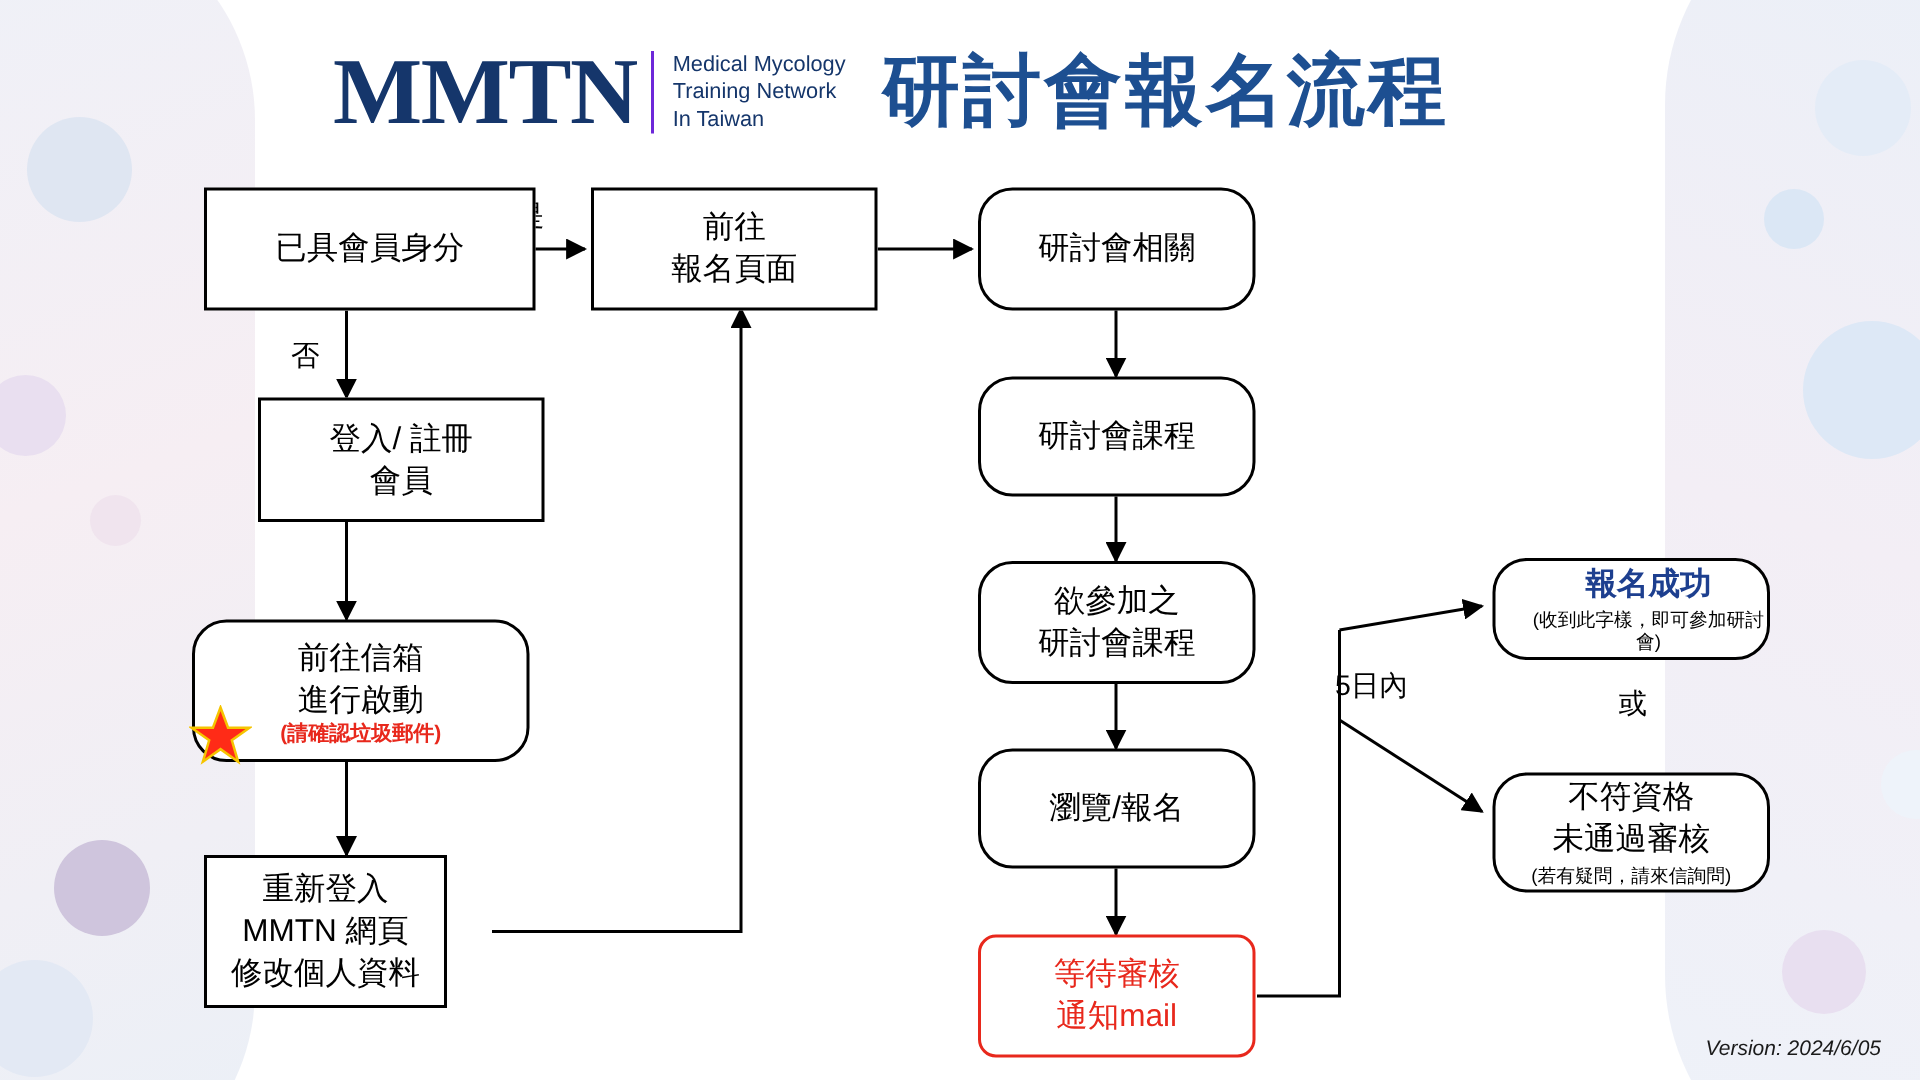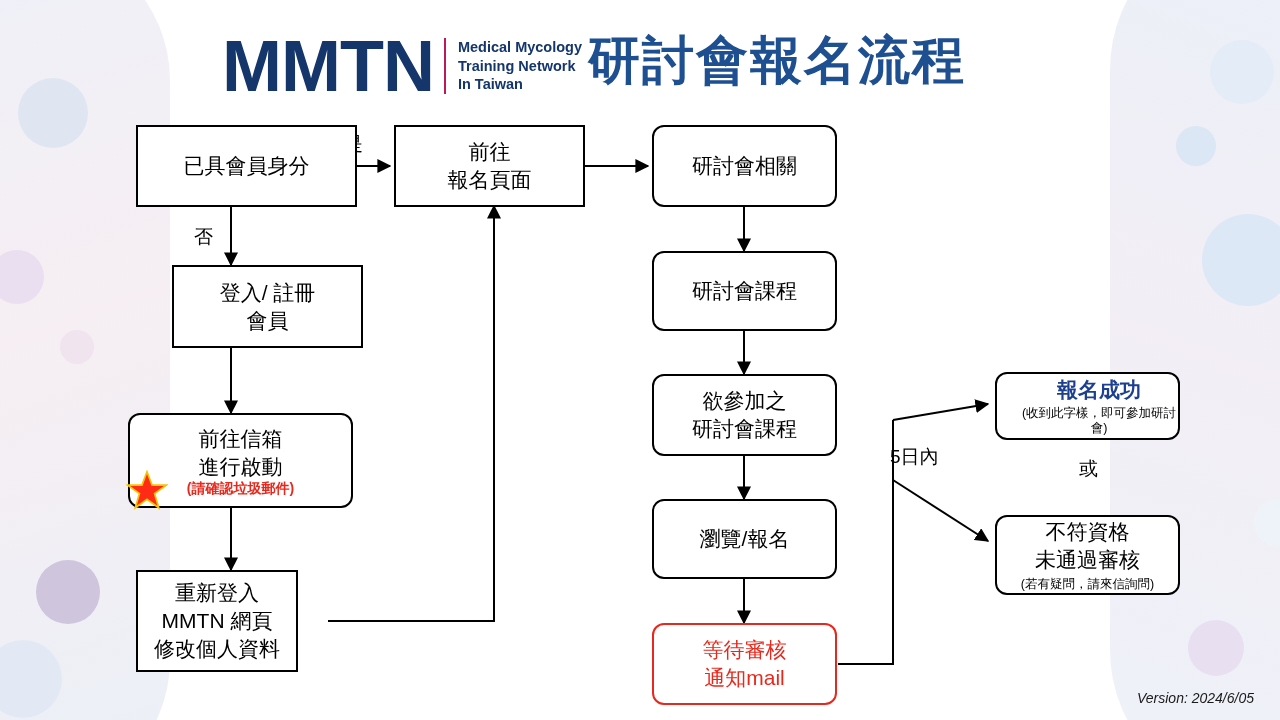--- a/index.html
+++ b/index.html
@@ -46,36 +46,35 @@
   }
 
   
   .logo {
     position: absolute;
     left: 222px; top: 30px;
     display: flex;
     align-items: center;
   }
   .logo-mark {
-    font-family: Liberation Sans, sans-serif;
-    font-weight: bold;
-    font-size: 72px;
+    font-family: Liberation Serif, serif;
+    font-weight: bold;
+    font-size: 63px;
     letter-spacing: -1px;
     color: #15366b;
     line-height: 1;
   }
   .logo-text {
     margin-left: 10px;
     padding-left: 12px;
-    border-left: 2px solid #be185d;
+    border-left: 2px solid #6d28d9;
     color: #15366b;
     font-size: 14.5px;
     line-height: 1.28;
     font-family: "Liberation Sans", sans-serif;
-    font-weight: bold;
   }
   .page-title {
     position: absolute;
     left: 588px; top: 26px;
     font-size: 52px;
     font-weight: bold;
     color: #1d4f91;
     letter-spacing: 2px;
     font-family: "Liberation Sans", sans-serif;
     white-space: nowrap;
@@ -90,21 +89,21 @@
     display: flex;
     flex-direction: column;
     align-items: center;
     justify-content: center;
     text-align: center;
     font-size: 21px;
     color: #000000;
     line-height: 1.32;
     font-family: "Liberation Sans", sans-serif;
   }
-  .node.rounded { border-radius: 12px; }
+  .node.rounded { border-radius: 23px; }
   .node.red { border-color: #e8281c; color: #e8281c; border-radius: 12px; }
   .node .line { display: block; }
   .node .sub {
     font-size: 12.5px;
     line-height: 1.2;
     margin-top: 3px;
   }
   .node .strong-navy {
     font-weight: bold;
     color: #1d3f8f;

